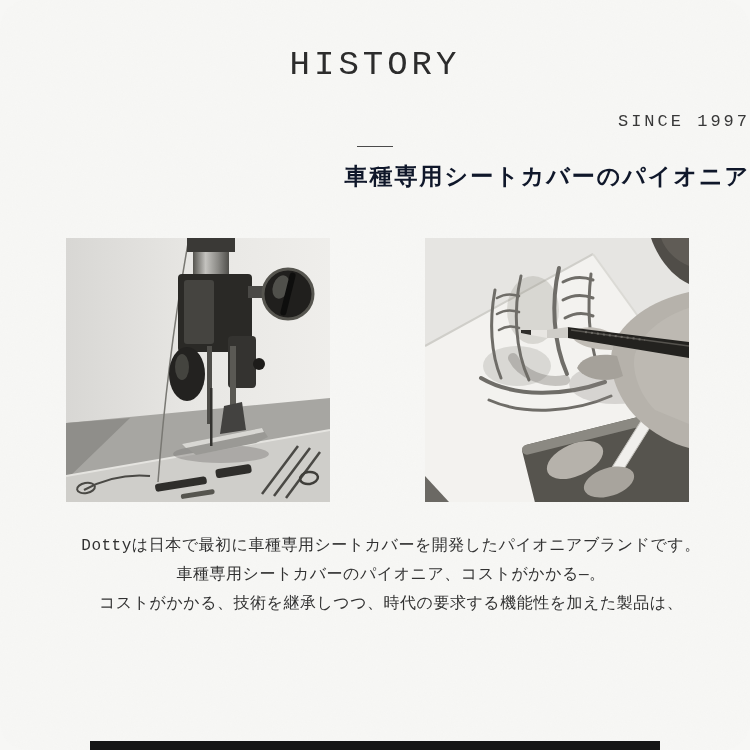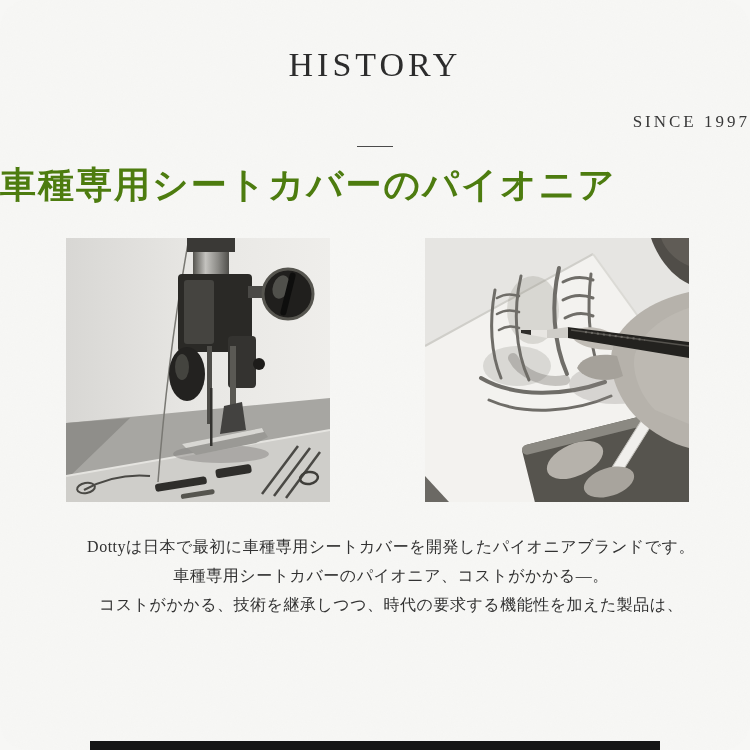--- a/index.html
+++ b/index.html
@@ -1,34 +1,34 @@
 <!DOCTYPE html>
 <html><head>
 <meta charset="utf-8">
 <style>
   html,body{margin:0;padding:0;background:#f7f7f5;}
   .page{
     position:relative;width:750px;height:750px;overflow:hidden;
     background:#f7f7f5;color:#2e2e2e;
-    font-family:Liberation Serif, serif;
+    font-family:Liberation Mono, monospace;
     border-radius:27px;
   }
   .texture{position:absolute;inset:0;width:750px;height:750px;pointer-events:none;opacity:.5;}
   .title{
     position:absolute;top:46px;left:0;width:100%;margin:0;
     text-align:center;font-size:34px;font-weight:400;letter-spacing:4px;color:#2c2c2c;
   }
   .since{
     position:absolute;top:112px;left:0;width:100%;
     text-align:right;font-size:17px;letter-spacing:3px;color:#383838;
   }
   .divider{position:absolute;top:146px;left:357px;width:36px;height:1px;background:#4a4a4a;}
   .tagline{
     position:absolute;top:161px;left:0;width:100%;margin:0;
-    text-align:left;font-size:36px;font-weight:700;letter-spacing:2px;color:#4d7c0f;
+    text-align:right;font-size:23px;font-weight:700;letter-spacing:2px;color:#0f172a;
   }
   .photo{position:absolute;top:238px;width:264px;height:264px;margin:0;}
   .photo svg{display:block;width:100%;height:100%;}
   .photo-left{left:66px;}
   .photo-right{left:425px;}
   .description{position:absolute;top:532px;left:16px;width:100%;text-align:center;}
   .description p{margin:0;font-size:16px;line-height:29px;letter-spacing:.5px;color:#323232;}
   .bottom-bar{position:absolute;left:90px;bottom:0;width:570px;height:9px;background:#161616;}
 </style>
 </head>

